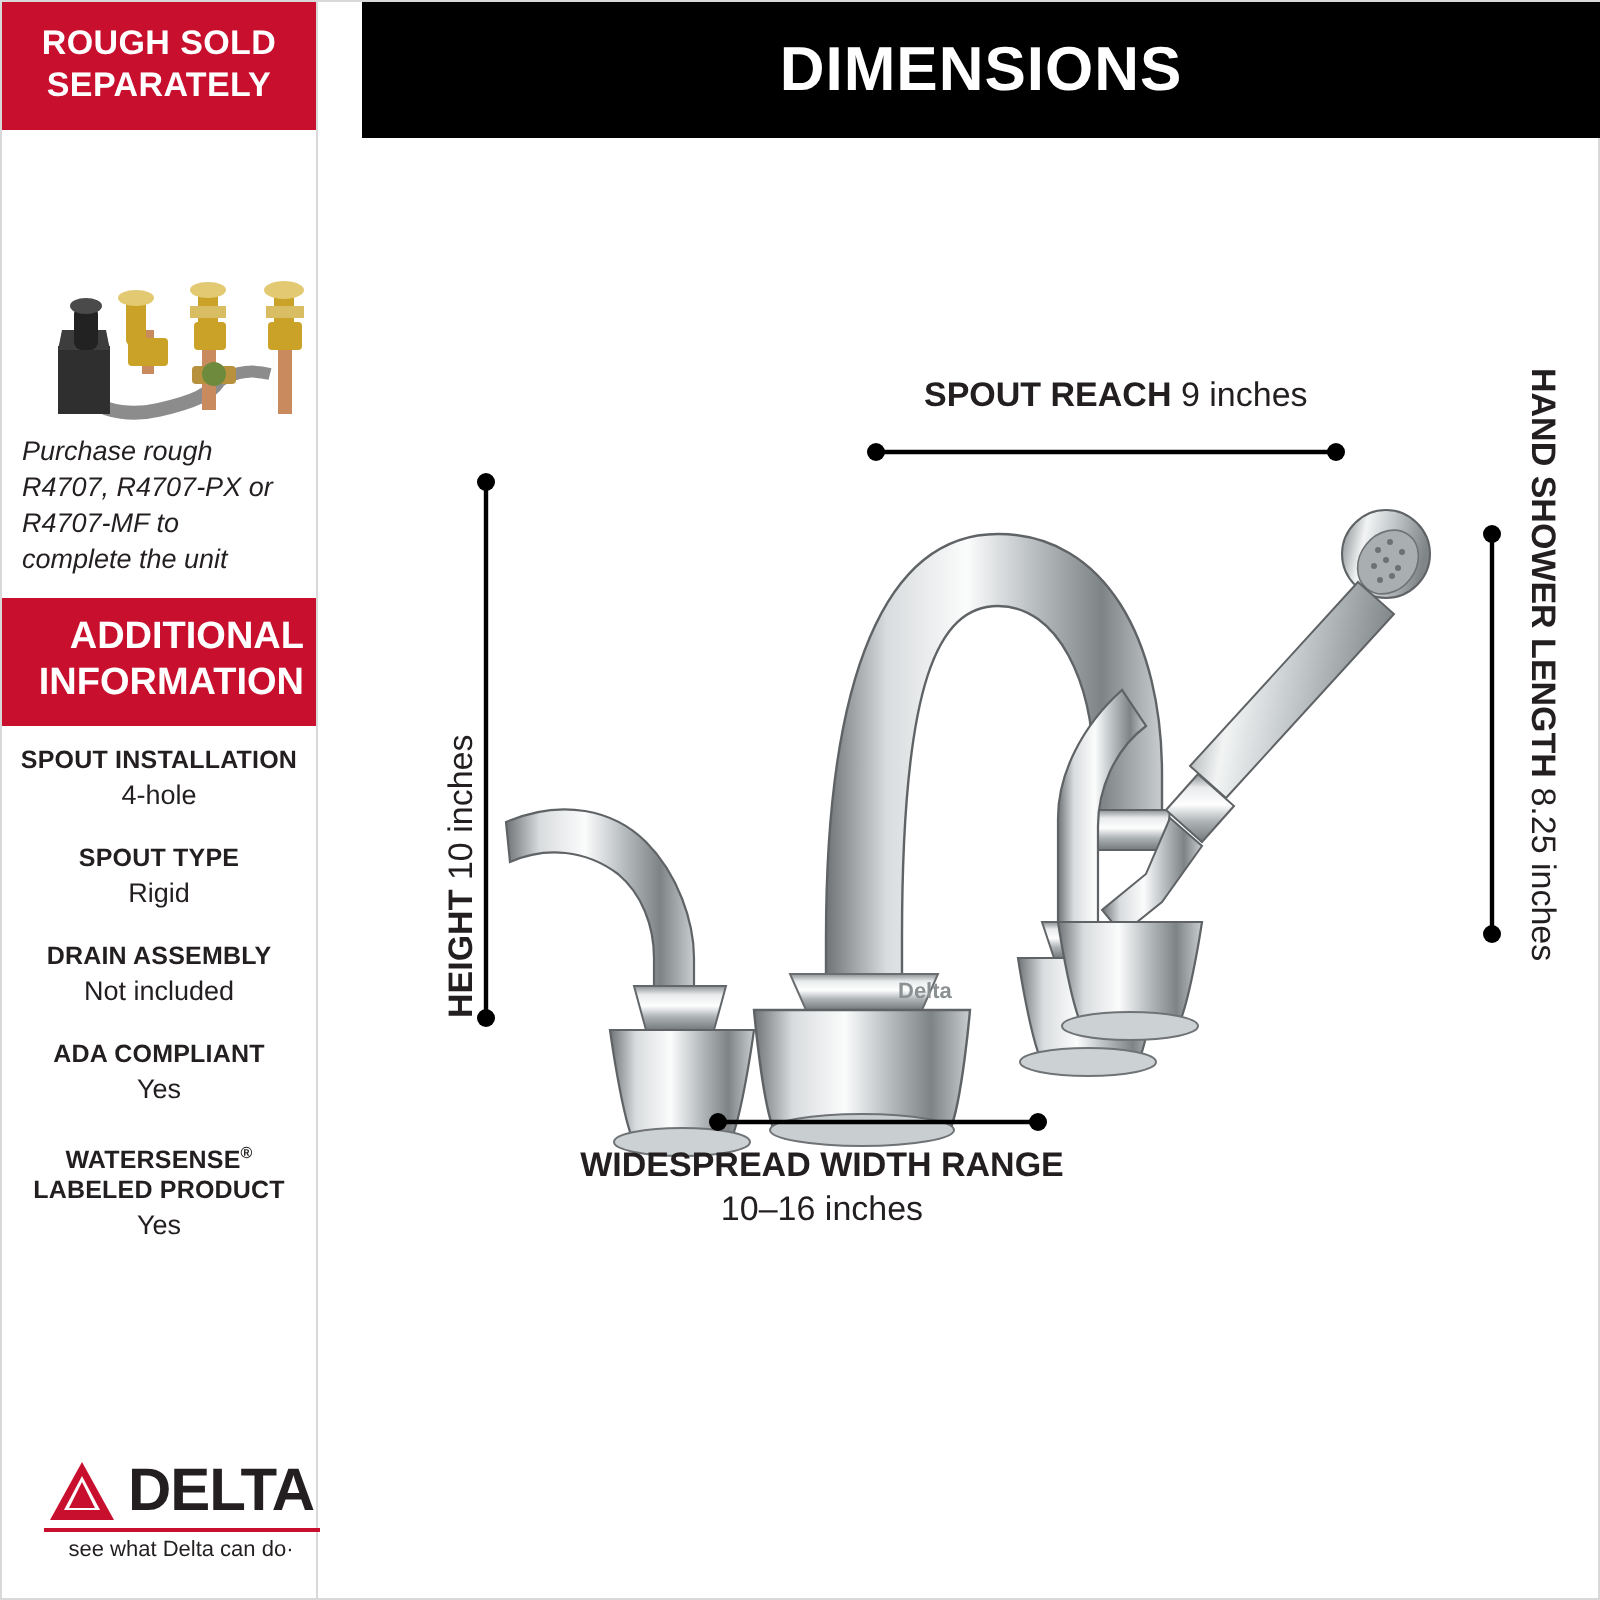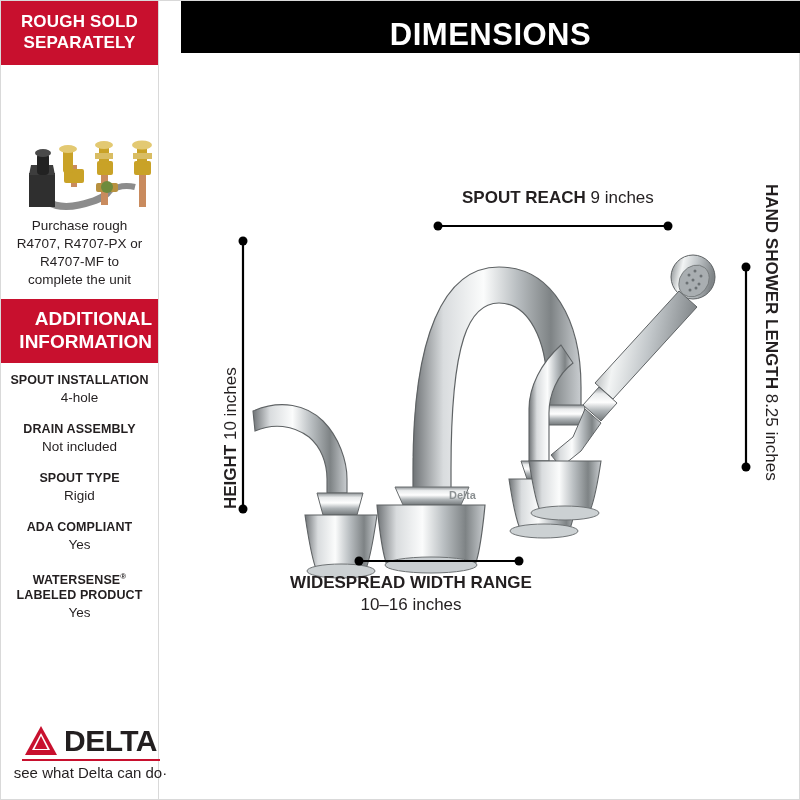--- a/index.html
+++ b/index.html
@@ -42,24 +42,24 @@
     font-size: 17px;
     line-height: 21px;
     padding: 10px 6px 12px 6px;
     letter-spacing: 0.2px;
   }
   .rough-img-wrap {
     height: 150px;
     position: relative;
   }
   .rough-caption {
-    text-align: center;
     font-size: 13.5px;
     line-height: 18px;
     padding: 2px 10px 10px 10px;
+    font-style: italic;
   }
   .addl-banner {
     background: #c8102e;
     color: #ffffff;
     text-align: right;
     font-weight: bold;
     font-size: 19px;
     line-height: 23px;
     padding: 8px 6px 10px 6px;
   }
@@ -106,38 +106,38 @@
     position: relative;
   }
   .delta-word {
     font-size: 30px;
     font-weight: bold;
     letter-spacing: -0.5px;
     color: #231f20;
     line-height: 30px;
   }
   .delta-tag {
-    font-size: 15px;
+    font-size: 11px;
     margin-top: 3px;
     color: #231f20;
   }
   .delta-underline {
     width: 138px;
     height: 2.5px;
     background: #c8102e;
     margin: 2px auto 3px auto;
   }
 
   
   #header {
     position: absolute;
     left: 180px;
     top: 0;
     width: 619px;
-    height: 52px;
+    height: 68px;
     background: #000000;
     color: #ffffff;
   }
   #header .title {
     font-size: 31px;
     font-weight: bold;
     letter-spacing: 0.5px;
     text-align: center;
     line-height: 68px;
   }
@@ -222,26 +222,26 @@
     <div class="rough-caption">Purchase rough R4707, R4707-PX or R4707-MF to complete the unit</div>
 
     <div class="addl-banner">ADDITIONAL INFORMATION</div>
 
     <div class="spec-list">
       <div class="spec">
         <div class="spec-label">SPOUT INSTALLATION</div>
         <div class="spec-value">4-hole</div>
       </div>
       <div class="spec">
+        <div class="spec-label">SPOUT TYPE</div>
+        <div class="spec-value">Rigid</div>
+      </div>
+      <div class="spec">
         <div class="spec-label">DRAIN ASSEMBLY</div>
         <div class="spec-value">Not included</div>
-      </div>
-      <div class="spec">
-        <div class="spec-label">SPOUT TYPE</div>
-        <div class="spec-value">Rigid</div>
       </div>
       <div class="spec">
         <div class="spec-label">ADA COMPLIANT</div>
         <div class="spec-value">Yes</div>
       </div>
       <div class="spec">
         <div class="spec-label"><span>WATERSENSE</span><span class="sup">®</span></div>
         <div class="spec-label">LABELED PRODUCT</div>
         <div class="spec-value">Yes</div>
       </div>

